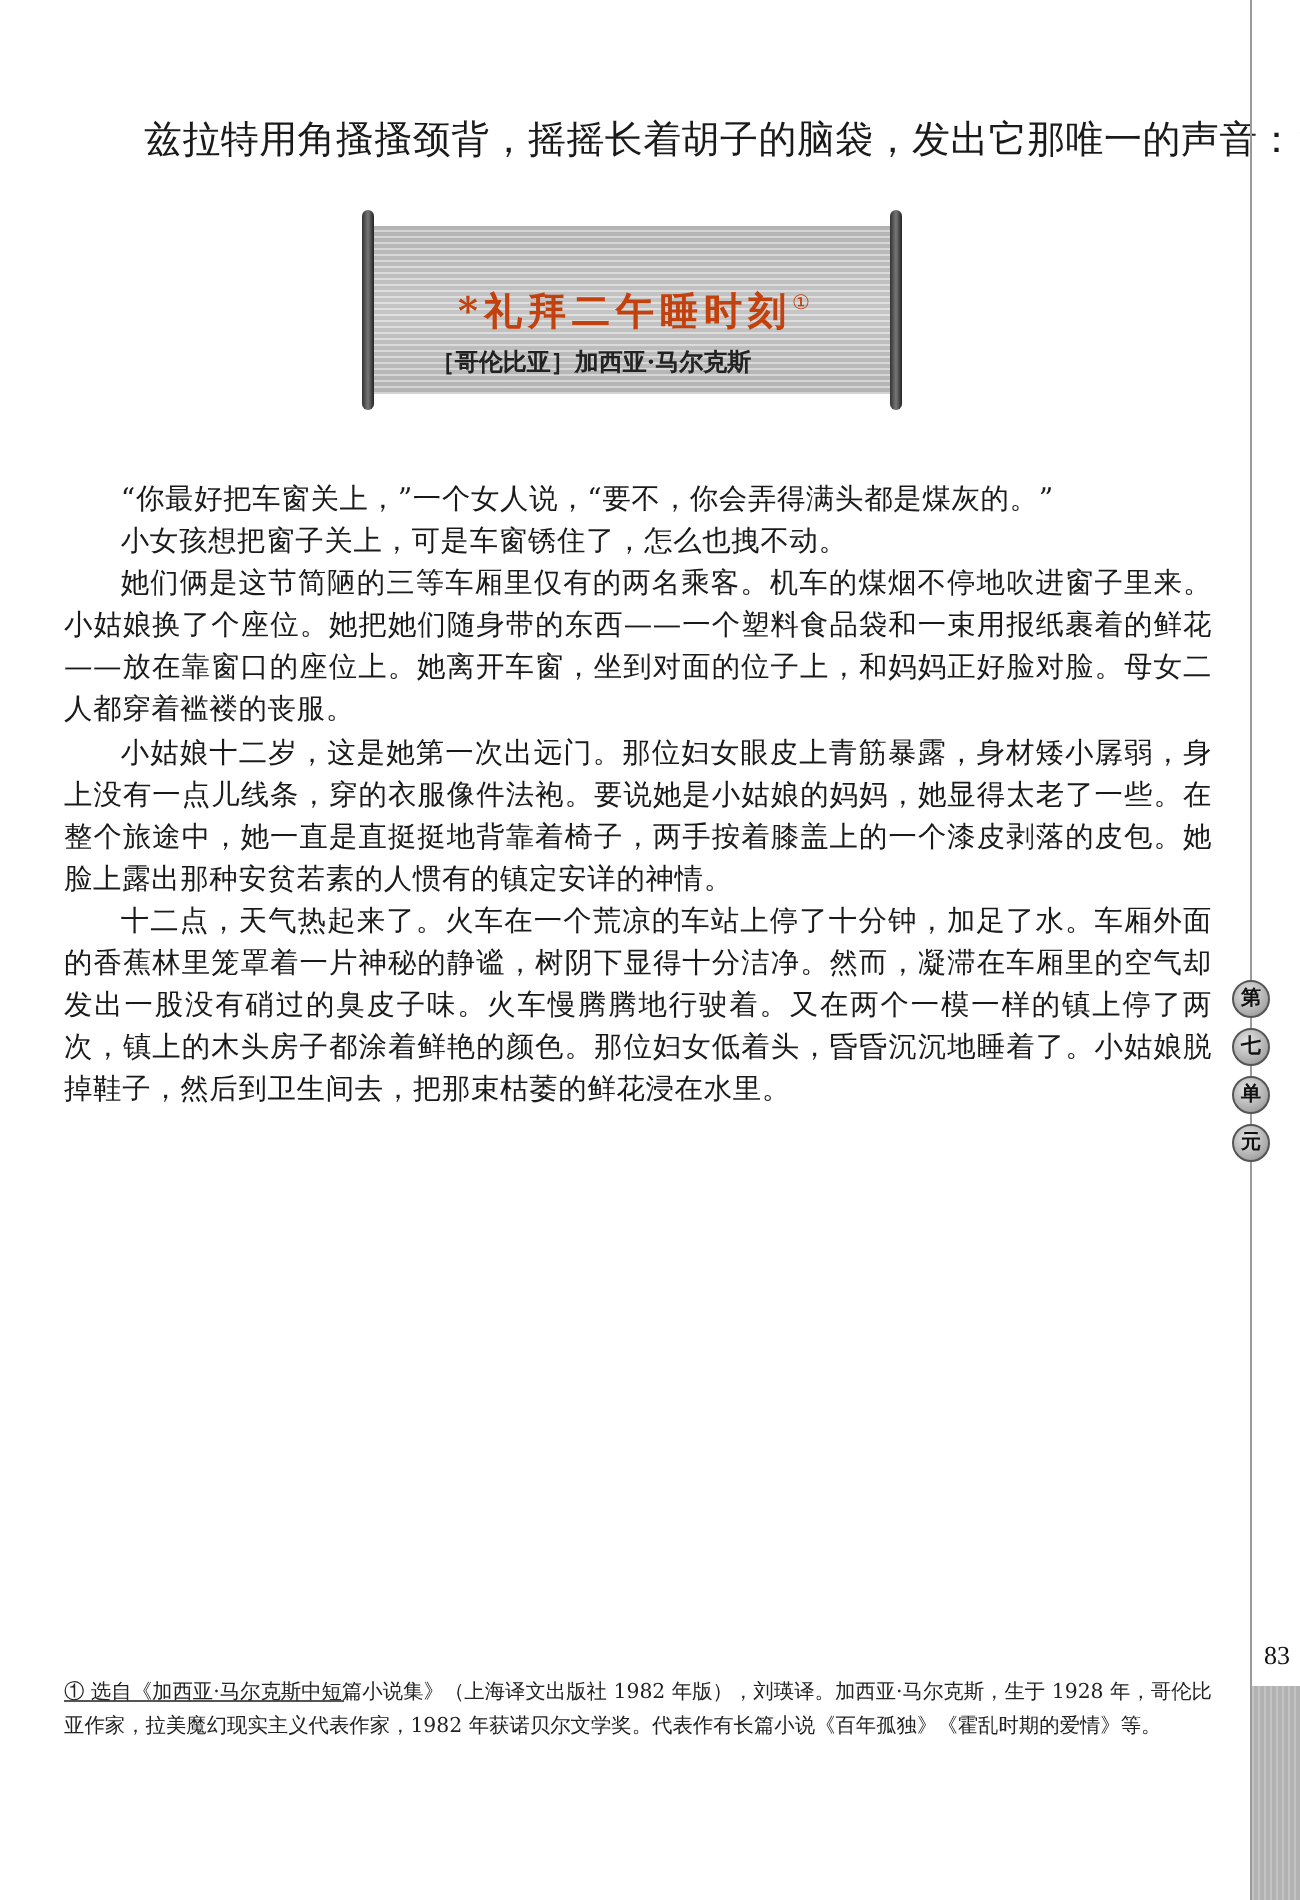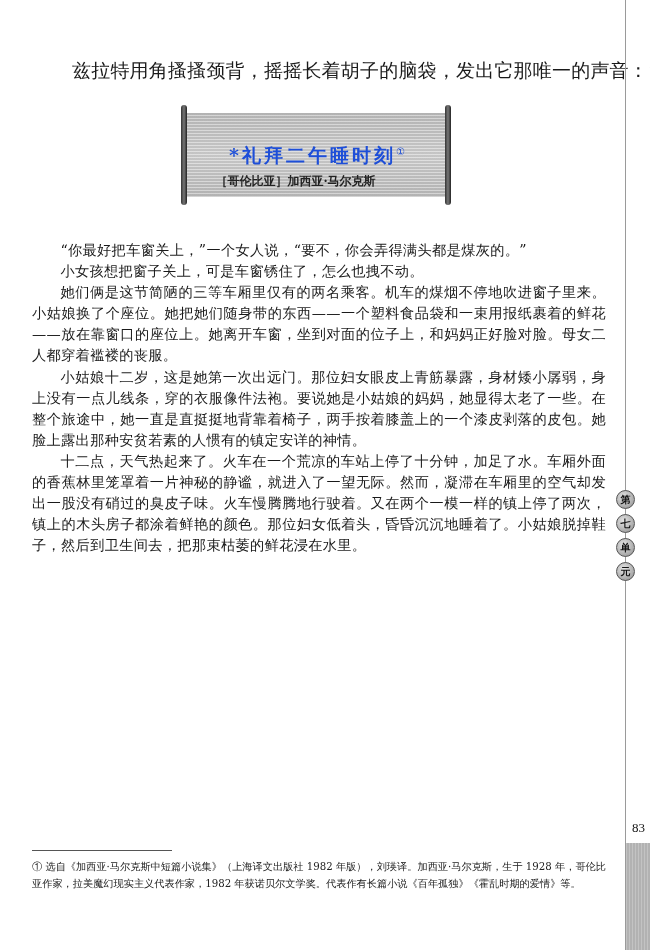--- a/index.html
+++ b/index.html
@@ -22,38 +22,38 @@
       linear-gradient(180deg,#bdbdbd 0%,#d0d0d0 50%,#bcbcbc 100%);
   }
   .scroll-rod {
     position:absolute; top:105px; width:6px; height:100px; border-radius:3px;
     background:linear-gradient(90deg,#333 0%,#777 50%,#222 100%);
   }
   .scroll-rod.left { left:181px; }
   .scroll-rod.right { left:445px; }
   .title {
     position:absolute; left:186px; width:262px; top:143px; text-align:center;
-    font-size:19px; font-weight:bold; letter-spacing:3px; color:#1d4ed8;
+    font-size:19px; font-weight:bold; letter-spacing:3px; color:#c2410c;
   }
   .title sup { font-size:10px; font-weight:normal; letter-spacing:0; }
   .author {
     position:absolute; left:186px; width:219px; top:173px; text-align:center;
     font-size:12px; font-weight:bold; color:#222;
   }
   .body {
     position:absolute; left:32px; top:240px; width:574px;
     font-size:14.2px; line-height:21.1px; letter-spacing:0.35px;
     text-align:justify;
   }
   .body p { margin:0; text-indent:2em; }
   .fn-rule {
     position:absolute; left:32px; top:850px; width:140px; height:1px; background:#555;
   }
   .footnote {
-    position:absolute; left:32px; top:858px; width:574px;
+    position:absolute; left:32px; top:838px; width:574px;
     font-size:10.2px; line-height:17px; color:#222; text-align:justify;
   }
   .badge-col {
     position:absolute; left:616px; top:490px; width:20px;
   }
   .badge {
     width:17px; height:17px; border-radius:50%; margin:0 0 5px 0;
     background:radial-gradient(circle at 40% 35%, #e6e6e6 0%, #a8a8a8 70%, #6d6d6d 100%);
     border:1px solid #555; color:#111;
     font-size:10px; font-weight:bold; line-height:17px; text-align:center;
@@ -83,21 +83,21 @@
 <div class="title">
   <span>*</span><span>礼拜二午睡时刻</span><sup>①</sup>
 </div>
 <div class="author">［哥伦比亚］加西亚·马尔克斯</div>
 
 <div class="body">
   <p>“你最好把车窗关上，”一个女人说，“要不，你会弄得满头都是煤灰的。”</p>
   <p>小女孩想把窗子关上，可是车窗锈住了，怎么也拽不动。</p>
   <p>她们俩是这节简陋的三等车厢里仅有的两名乘客。机车的煤烟不停地吹进窗子里来。小姑娘换了个座位。她把她们随身带的东西——一个塑料食品袋和一束用报纸裹着的鲜花——放在靠窗口的座位上。她离开车窗，坐到对面的位子上，和妈妈正好脸对脸。母女二人都穿着褴褛的丧服。</p>
   <p>小姑娘十二岁，这是她第一次出远门。那位妇女眼皮上青筋暴露，身材矮小孱弱，身上没有一点儿线条，穿的衣服像件法袍。要说她是小姑娘的妈妈，她显得太老了一些。在整个旅途中，她一直是直挺挺地背靠着椅子，两手按着膝盖上的一个漆皮剥落的皮包。她脸上露出那种安贫若素的人惯有的镇定安详的神情。</p>
-  <p>十二点，天气热起来了。火车在一个荒凉的车站上停了十分钟，加足了水。车厢外面的香蕉林里笼罩着一片神秘的静谧，就进入了一望无际。然而，凝滞在车厢里的空气却发出一股没有硝过的臭皮子味。火车慢腾腾地行驶着。又在两个一模一样的镇上停了两次，镇上的木头房子都涂着鲜艳的颜色。那位妇女低着头，昏昏沉沉地睡着了。小姑娘脱掉鞋子，然后到卫生间去，把那束枯萎的鲜花浸在水里。</p>
+  <p>十二点，天气热起来了。火车在一个荒凉的车站上停了十分钟，加足了水。车厢外面的香蕉林里笼罩着一片神秘的静谧，树阴下显得十分洁净。然而，凝滞在车厢里的空气却发出一股没有硝过的臭皮子味。火车慢腾腾地行驶着。又在两个一模一样的镇上停了两次，镇上的木头房子都涂着鲜艳的颜色。那位妇女低着头，昏昏沉沉地睡着了。小姑娘脱掉鞋子，然后到卫生间去，把那束枯萎的鲜花浸在水里。</p>
 </div>
 
 <div class="fn-rule"></div>
 <div class="footnote">① 选自《加西亚·马尔克斯中短篇小说集》（上海译文出版社 1982 年版），刘瑛译。加西亚·马尔克斯，生于 1928 年，哥伦比亚作家，拉美魔幻现实主义代表作家，1982 年获诺贝尔文学奖。代表作有长篇小说《百年孤独》《霍乱时期的爱情》等。</div>
 
 <div class="badge-col">
   <div class="badge">第</div>
   <div class="badge">七</div>
   <div class="badge">单</div>
   <div class="badge">元</div>

